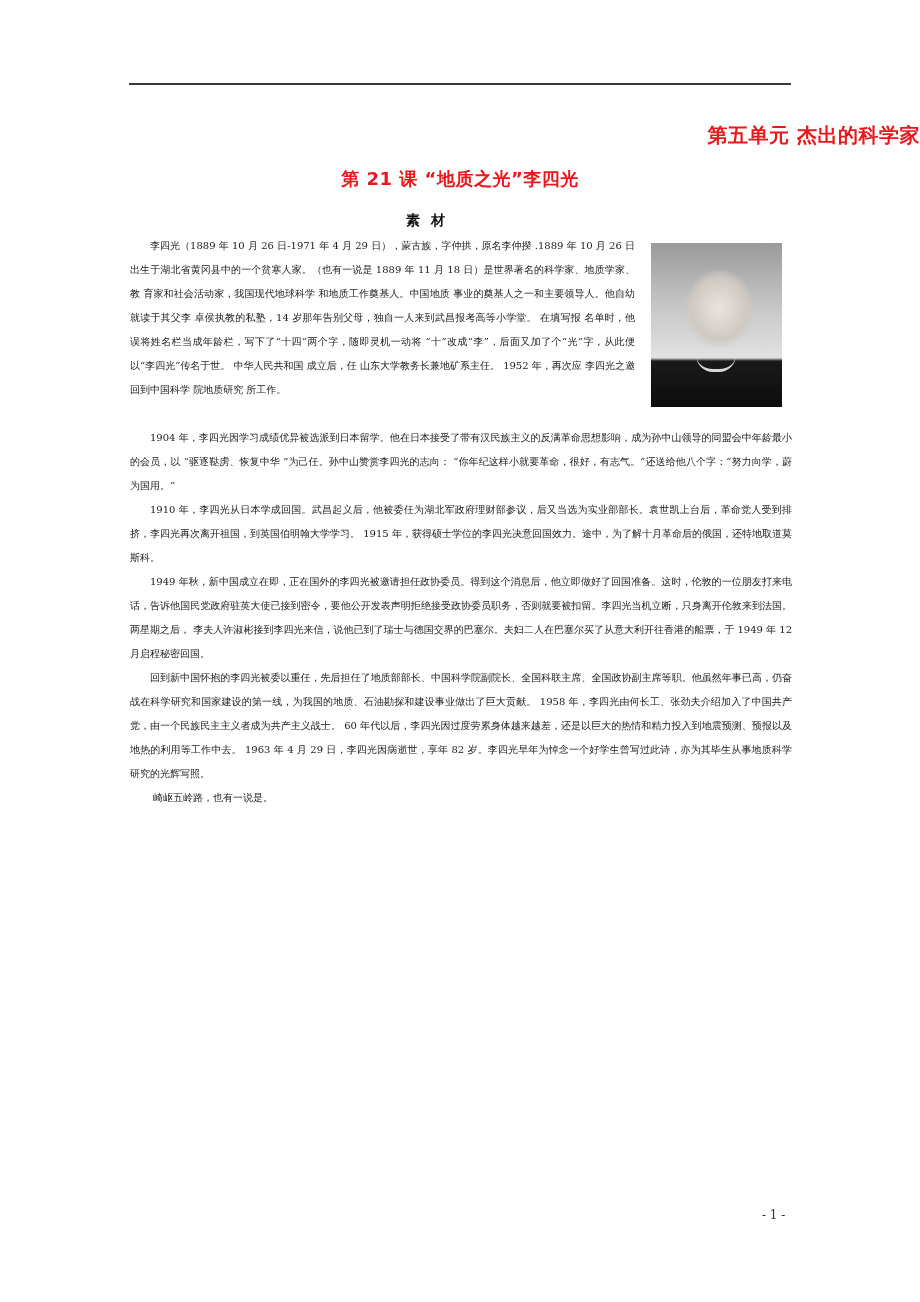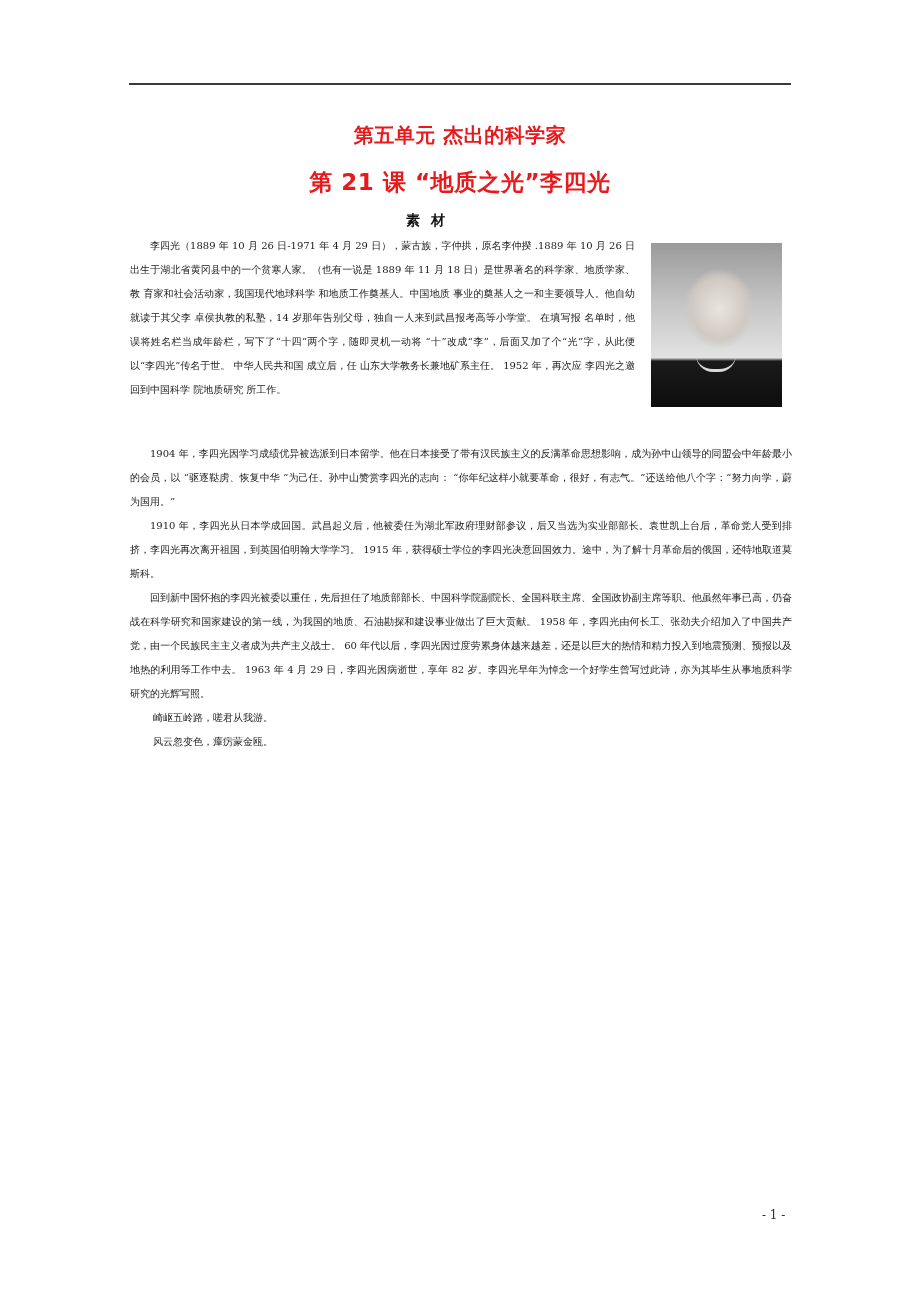--- a/index.html
+++ b/index.html
@@ -1,51 +1,51 @@
 <!DOCTYPE html>
 <html><head>
   <meta charset="utf-8">
   <style>
     html, body { margin: 0; padding: 0; background: #ffffff; }
     body { width: 920px; height: 1302px; position: relative; overflow: hidden;
            font-family: "DejaVu Serif", "Liberation Serif", serif; color: #1a1a1a; }
     .rule { position: absolute; left: 129px; top: 83px; width: 662px; height: 2px; background: #3a3a3a; }
     .title { position: absolute; left: 0; width: 920px; text-align: center; color: #e8191c;
              font-family: "DejaVu Sans", "Liberation Sans", sans-serif; font-weight: bold; }
-    .t1 { top: 122px; font-size: 20px; letter-spacing: 0.5px; }
-    .t2 { top: 167px; font-size: 23px; letter-spacing: 0.5px; }
+    .t1 { top: 122px; font-size: 20px; letter-spacing: 0.5px; text-align: right; }
+    .t2 { top: 167px; font-size: 18px; letter-spacing: 0.5px; }
     .subtitle { position: absolute; left: 0; width: 854px; top: 212px; text-align: center;
                 font-family: "DejaVu Sans", "Liberation Sans", sans-serif; font-weight: bold;
                 font-size: 14px; letter-spacing: 3px; color: #111; }
     .body { position: absolute; left: 130px; top: 234px; width: 662px; font-size: 10px; line-height: 24px; }
     .photo { float: right; width: 131px; height: 164px; margin: 9px 10px 0 16px;
              background: radial-gradient(ellipse 38% 34% at 52% 40%, #e9e4de 0%, #cfc9c2 55%, rgba(0,0,0,0) 72%),
                          linear-gradient(180deg, #9a9a9a 0%, #c8c8c8 40%, #e2e2e2 70%, #1a1a1a 72%, #0d0d0d 100%);
              position: relative; }
     .photo .collar { position: absolute; left: 45px; top: 112px; width: 40px; height: 14px;
                      border-bottom: 3px solid #d8d8d8; border-radius: 0 0 20px 20px; }
     p { margin: 0; text-indent: 2em; text-align: justify; }
-    p.gap { margin-top: 40px; }
+    p.gap { margin-top: 24px; }
     p.poem { text-indent: 0; padding-left: 2.3em; }
     .page-num { position: absolute; left: 762px; top: 1208px; font-size: 12px; color: #333; }
   </style>
 </head>
 <body>
 
 <div class="rule"></div>
 
 <div class="title t1">第五单元 杰出的科学家</div>
 <div class="title t2">第 21 课 “地质之光”李四光</div>
 <div class="subtitle">素 材</div>
 
 <div class="body">
   <div class="photo" title="李四光肖像照片（黑白）">
     <div class="collar"></div>
   </div>
   <p>李四光（1889 年 10 月 26 日-1971 年 4 月 29 日），蒙古族，字仲拱，原名李仲揆 .1889 年 10 月 26 日出生于湖北省黄冈县中的一个贫寒人家。（也有一说是 1889 年 11 月 18 日）是世界著名的科学家、地质学家、教 育家和社会活动家，我国现代地球科学 和地质工作奠基人。中国地质 事业的奠基人之一和主要领导人。他自幼就读于其父李 卓侯执教的私塾，14 岁那年告别父母，独自一人来到武昌报考高等小学堂。 在填写报 名单时，他误将姓名栏当成年龄栏，写下了“十四”两个字，随即灵机一动将 “十”改成“李”，后面又加了个“光”字，从此便以“李四光”传名于世。  中华人民共和国 成立后，任 山东大学教务长兼地矿系主任。 1952 年，再次应 李四光之邀回到中国科学 院地质研究 所工作。</p>
   <p class="gap">1904 年，李四光因学习成绩优异被选派到日本留学。他在日本接受了带有汉民族主义的反满革命思想影响，成为孙中山领导的同盟会中年龄最小的会员，以  “驱逐鞑虏、恢复中华 ”为己任。孙中山赞赏李四光的志向：  “你年纪这样小就要革命，很好，有志气。”还送给他八个字：“努力向学，蔚为国用。”</p>
   <p>1910 年，李四光从日本学成回国。武昌起义后，他被委任为湖北军政府理财部参议，后又当选为实业部部长。袁世凯上台后，革命党人受到排挤，李四光再次离开祖国，到英国伯明翰大学学习。 1915 年，获得硕士学位的李四光决意回国效力。途中，为了解十月革命后的俄国，还特地取道莫斯科。</p>
+  <p>1949 年秋，新中国成立在即，正在国外的李四光被邀请担任政协委员。得到这个消息后，他立即做好了回国准备。这时，伦敦的一位朋友打来电话，告诉他国民党政府驻英大使已接到密令，要他公开发表声明拒绝接受政协委员职务，否则就要被扣留。李四光当机立断，只身离开伦敦来到法国。两星期之后，  李夫人许淑彬接到李四光来信，说他已到了瑞士与德国交界的巴塞尔。夫妇二人在巴塞尔买了从意大利开往香港的船票，于 1949 年 12 月启程秘密回国。</p>
   <p>回到新中国怀抱的李四光被委以重任，先后担任了地质部部长、中国科学院副院长、全国科联主席、全国政协副主席等职。他虽然年事已高，仍奋战在科学研究和国家建设的第一线，为我国的地质、石油勘探和建设事业做出了巨大贡献。  1958 年，李四光由何长工、张劲夫介绍加入了中国共产党，由一个民族民主主义者成为共产主义战士。  60 年代以后，李四光因过度劳累身体越来越差，还是以巨大的热情和精力投入到地震预测、预报以及地热的利用等工作中去。 1963 年 4 月 29 日，李四光因病逝世，享年  82 岁。李四光早年为悼念一个好学生曾写过此诗，亦为其毕生从事地质科学研究的光辉写照。</p>
-  <p class="poem">崎岖五岭路，嗟君从我游。</p>
-  <p class="poem">风云忽变色，瘴疠蒙金瓯。</p>
+  <p class="poem">崎岖五岭路，也有一说是。</p>
 </div>
 
 <div class="page-num">- 1 -</div>
 
 </body></html>

